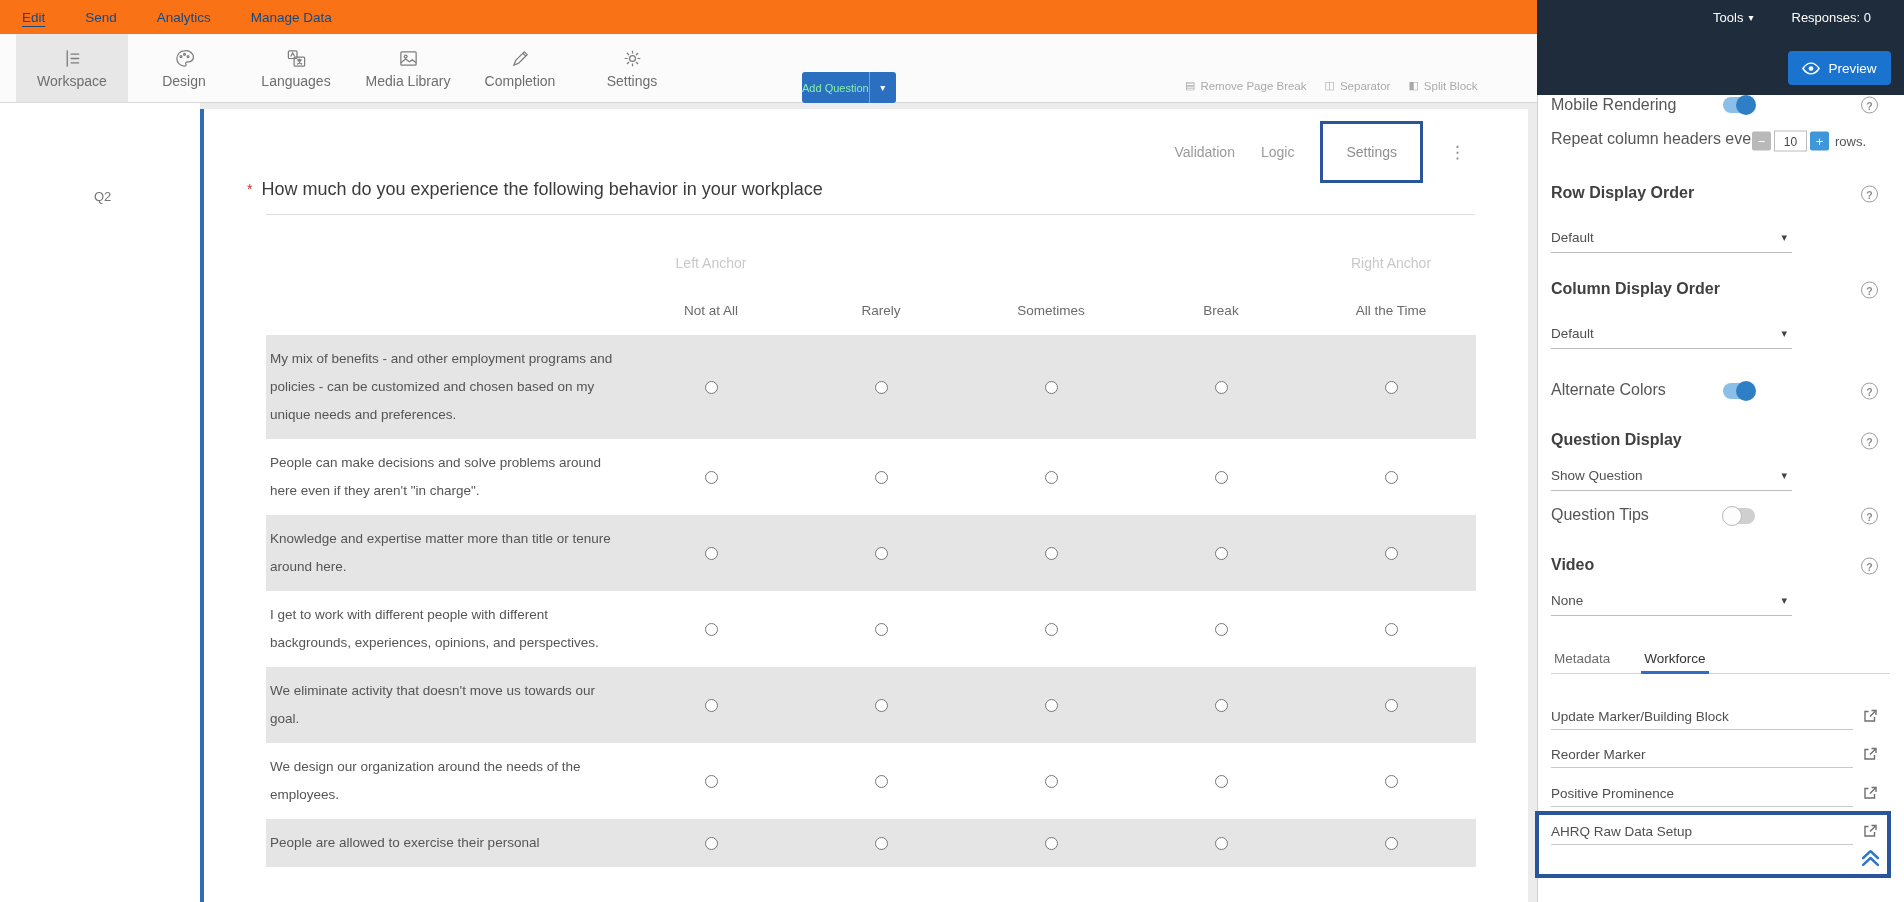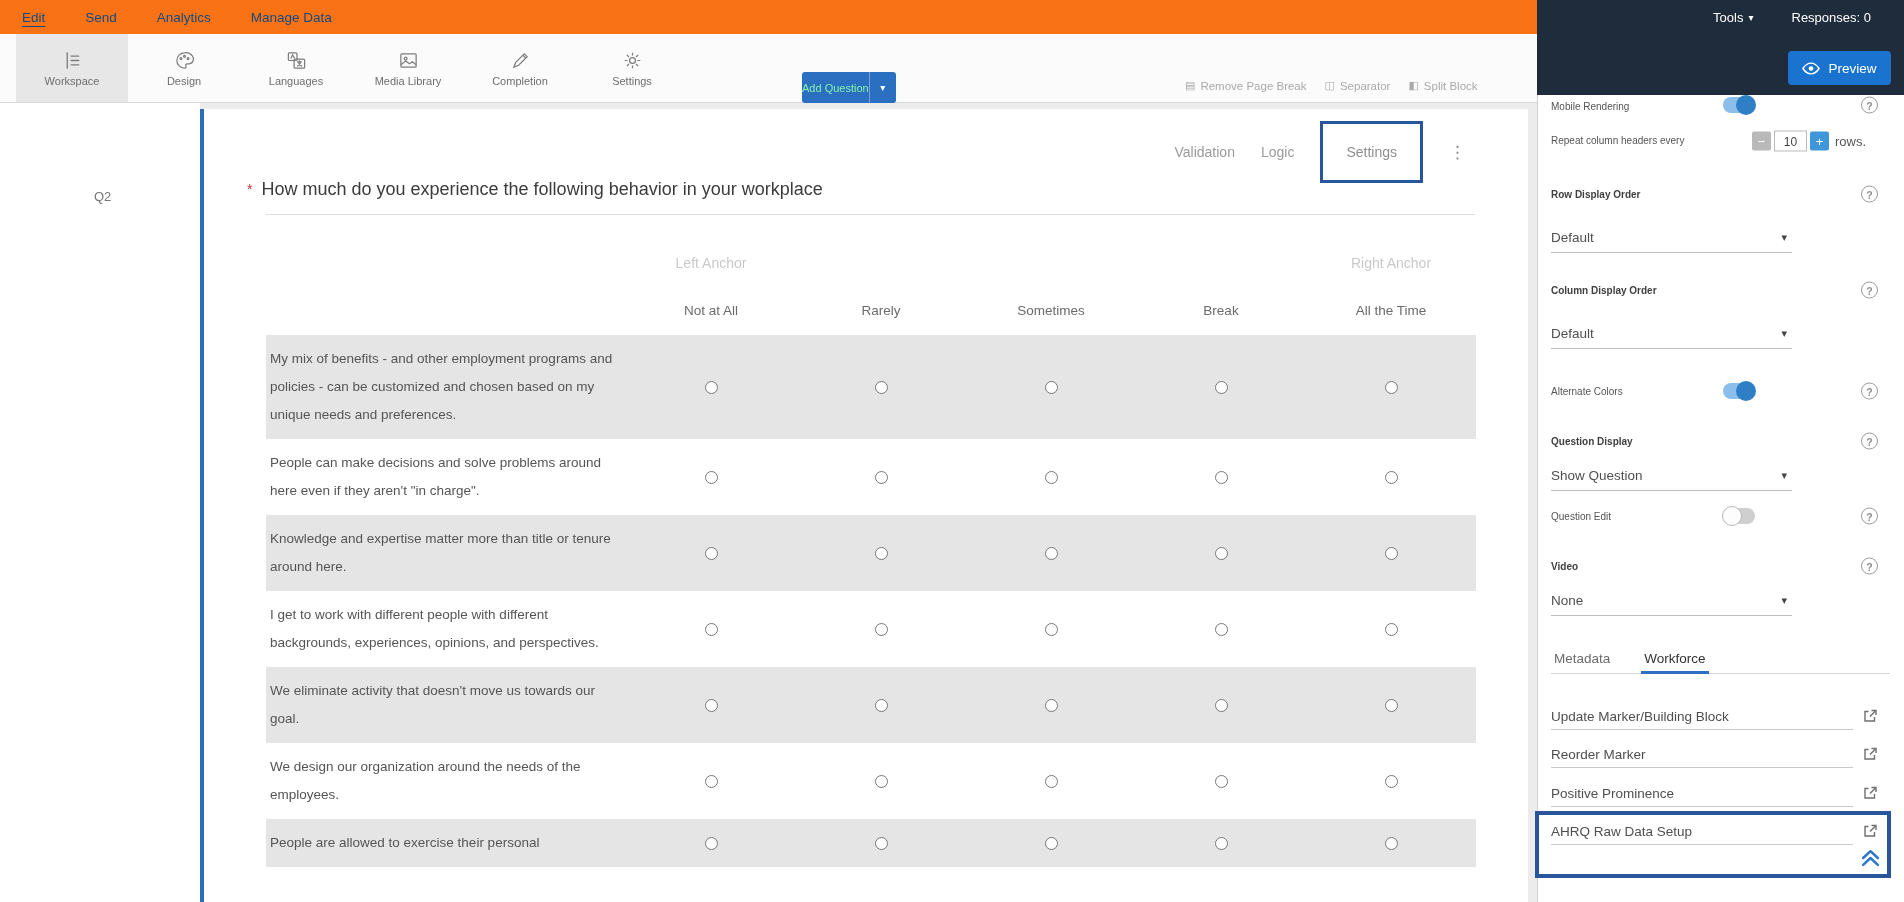--- a/index.html
+++ b/index.html
@@ -25,21 +25,21 @@
   .preview-btn svg{width:18px;height:13px;}
 
   
   .toolbar{position:absolute;left:0;top:34px;width:1537px;height:69px;background:#fbfbfb;
            border-bottom:1px solid #d8d8d8;display:flex;padding-left:16px;box-sizing:border-box;}
   .tb-item{width:112px;height:68px;display:flex;flex-direction:column;align-items:center;
            justify-content:center;gap:4px;cursor:pointer;}
   .tb-item.active{background:#e7e7e7;}
   .tb-icon{height:22px;display:flex;align-items:center;}
   .tb-icon svg{width:21px;height:21px;}
-  .tb-label{font-size:11px;color:#6e6e6e;white-space:nowrap;}
+  .tb-label{font-size:14px;color:#6e6e6e;white-space:nowrap;}
 
   
   .add-q{position:absolute;left:802px;top:72px;height:31px;display:flex;z-index:5;}
   .add-q-main{background:#2a6fc0;color:#86efac;font-size:11px;display:flex;align-items:center;
               padding:0 0;border-radius:3px 0 0 3px;border:none;cursor:pointer;white-space:nowrap;
               font-family:"Liberation Sans",sans-serif;}
   .add-q-caret{width:26px;background:#2a6fc0;border-left:1px solid rgba(255,255,255,.35);
                border-radius:0 3px 3px 0;color:#fff;display:flex;align-items:center;
                justify-content:center;font-size:10px;cursor:pointer;}
   .faded-actions{position:absolute;top:79px;left:1185px;display:flex;gap:18px;align-items:center;
@@ -73,21 +73,21 @@
   .statement{padding:10px 10px 10px 4px;font-size:13.5px;line-height:28px;color:#555;
              display:flex;align-items:center;}
   .radio-cell{display:flex;align-items:center;justify-content:center;}
   .radio{width:13px;height:13px;border:1.5px solid #787878;border-radius:50%;background:#fff;
          box-sizing:border-box;cursor:pointer;}
 
   
   .panel{position:absolute;left:1537px;top:95px;width:367px;height:807px;background:#fff;
          border-left:1px solid #d0d0d0;box-sizing:border-box;}
   .p-row{position:absolute;left:13px;right:26px;}
-  .p-label{font-size:10px;color:#555;white-space:nowrap;}
+  .p-label{font-size:16px;color:#555;white-space:nowrap;}
   .p-label.bold{font-weight:bold;color:#404040;}
   .help{position:absolute;right:0;top:50%;transform:translateY(-50%);width:17px;height:17px;
         border-radius:50%;border:1.5px solid #9a9a9a;color:#8e8e8e;font-size:10.5px;font-weight:bold;
         display:flex;align-items:center;justify-content:center;box-sizing:border-box;cursor:pointer;}
   .toggle{position:absolute;left:172px;top:50%;transform:translateY(-50%);width:32px;height:16px;
           border-radius:8px;background:#cfcfcf;cursor:pointer;}
   .toggle.on{background:#8bbfe9;}
   .toggle .knob{position:absolute;top:-2px;width:20px;height:20px;border-radius:50%;}
   .toggle.on .knob{right:-1px;background:#2e7fc6;}
   .toggle.off .knob{left:-1px;background:#fdfdfd;border:1px solid #b9b9b9;box-sizing:border-box;}
@@ -460,21 +460,21 @@
     <div class="p-row" style="top:336px;height:20px;">
       <span class="p-label bold">Question Display</span>
       <span class="help">?</span>
     </div>
     <div class="p-select" style="top:366px;">
       <span>Show Question</span>
       <span class="dd-caret">▾</span>
     </div>
 
     <div class="p-row" style="top:411px;height:20px;">
-      <span class="p-label">Question Edit</span>
+      <span class="p-label">Question Tips</span>
       <span class="toggle off">
           <span class="knob"></span>
         </span>
       <span class="help">?</span>
     </div>
 
     <div class="p-row" style="top:461px;height:20px;">
       <span class="p-label bold">Video</span>
       <span class="help">?</span>
     </div>

